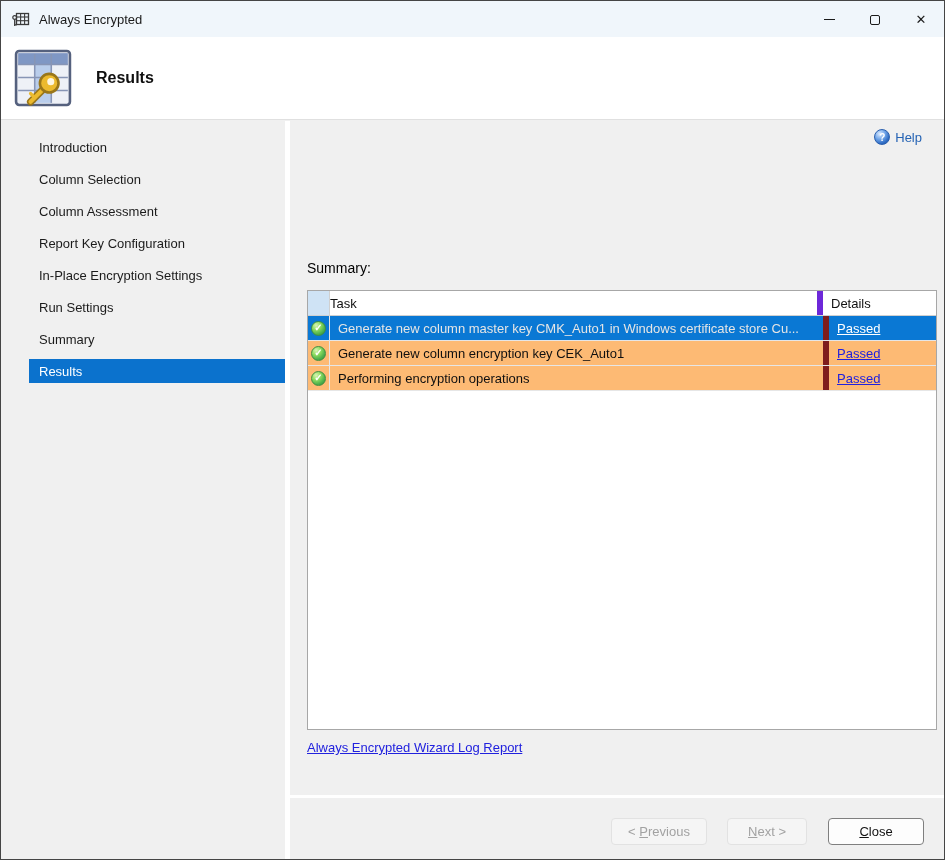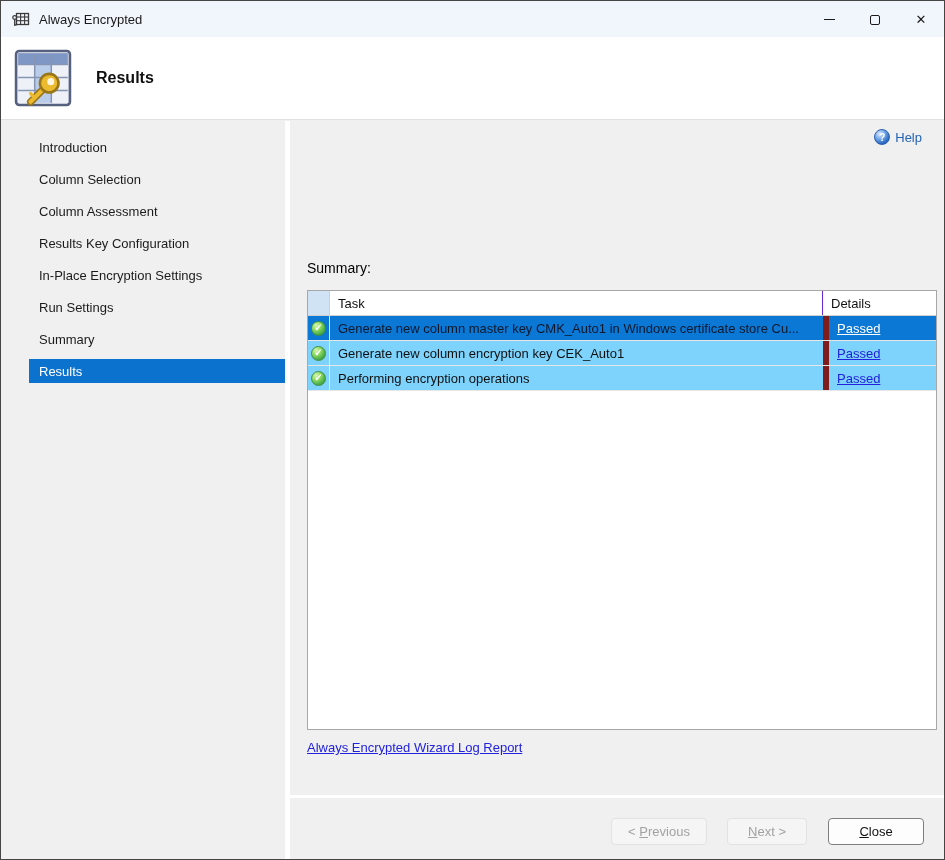--- a/index.html
+++ b/index.html
@@ -55,28 +55,28 @@
 
   
   .summary-label { position:absolute; top:139px; left:17px; font-size:14px; color:#000; }
   .result-table {
     position:absolute; top:169px; left:17px; width:630px; height:440px;
     background:#ffffff; border:1px solid #a7a7a7; font-size:13px; overflow:hidden;
   }
   .thead { display:flex; height:25px; border-bottom:1px solid #d0d0d0; background:#ffffff; }
   .th { display:flex; align-items:center; color:#111; }
   .th-status { width:22px; background:#cfe3f5; border-right:1px solid #d0d0d0; }
-  .th-task { flex:1; padding-left:8px; border-right:1px solid #6d28d9; }
+  .th-task { flex:1; border-right:6px solid #6d28d9; }
   .th-details { width:113px; padding-left:8px; }
-  .trow { display:flex; height:25px; border-bottom:1px solid #e6e6e6; background:#7dd3fc; cursor:default; }
+  .trow { display:flex; height:25px; border-bottom:1px solid #e6e6e6; background:#fdba74; cursor:default; }
   .td-status { width:22px; display:flex; align-items:center; justify-content:center; border-right:1px solid #e6e6e6; }
   .td-task { flex:1; padding:0 6px 0 8px; display:flex; align-items:center; white-space:nowrap; overflow:hidden; color:#101010; }
   .td-details { width:113px; padding-left:8px; display:flex; align-items:center; border-left:6px solid #7f1d1d; margin-left:-1px; }
   .trow.selected { background:#0a78d4; }
-  .trow.selected .td-task { color:#0f172a; }
+  .trow.selected .td-task { color:#e5e5e5; }
   .trow.selected .passed-link { color:#ffffff; }
   .passed-link { color:#2121de; text-decoration:underline; cursor:pointer; }
   .check-icon {
     width:15px; height:15px; border-radius:50%;
     background:radial-gradient(circle at 32% 26%, #d9f4b5 0%, #8fdd60 35%, #4db04c 68%, #2f8a34 100%);
     border:1px solid #3e8e41; display:flex; align-items:center; justify-content:center;
   }
   .check-icon::after { content:"\2713"; color:#fff; font-size:10px; font-weight:bold; line-height:1; }
 
   .log-link { position:absolute; top:619px; left:17px; font-size:13px; color:#2121de; text-decoration:underline; cursor:pointer; }
@@ -143,21 +143,21 @@
     </svg>
     <div class="header-title">Results</div>
   </div>
 
   <div class="bodyrow">
 
     <div class="sidebar">
       <div class="sidebar-item">Introduction</div>
       <div class="sidebar-item">Column Selection</div>
       <div class="sidebar-item">Column Assessment</div>
-      <div class="sidebar-item">Results Key Configuration</div>
+      <div class="sidebar-item">Report Key Configuration</div>
       <div class="sidebar-item">In-Place Encryption Settings</div>
       <div class="sidebar-item">Run Settings</div>
       <div class="sidebar-item">Summary</div>
       <div class="sidebar-item selected">Results</div>
     </div>
 
     <div class="v-divider"></div>
 
     <div class="main">
 

